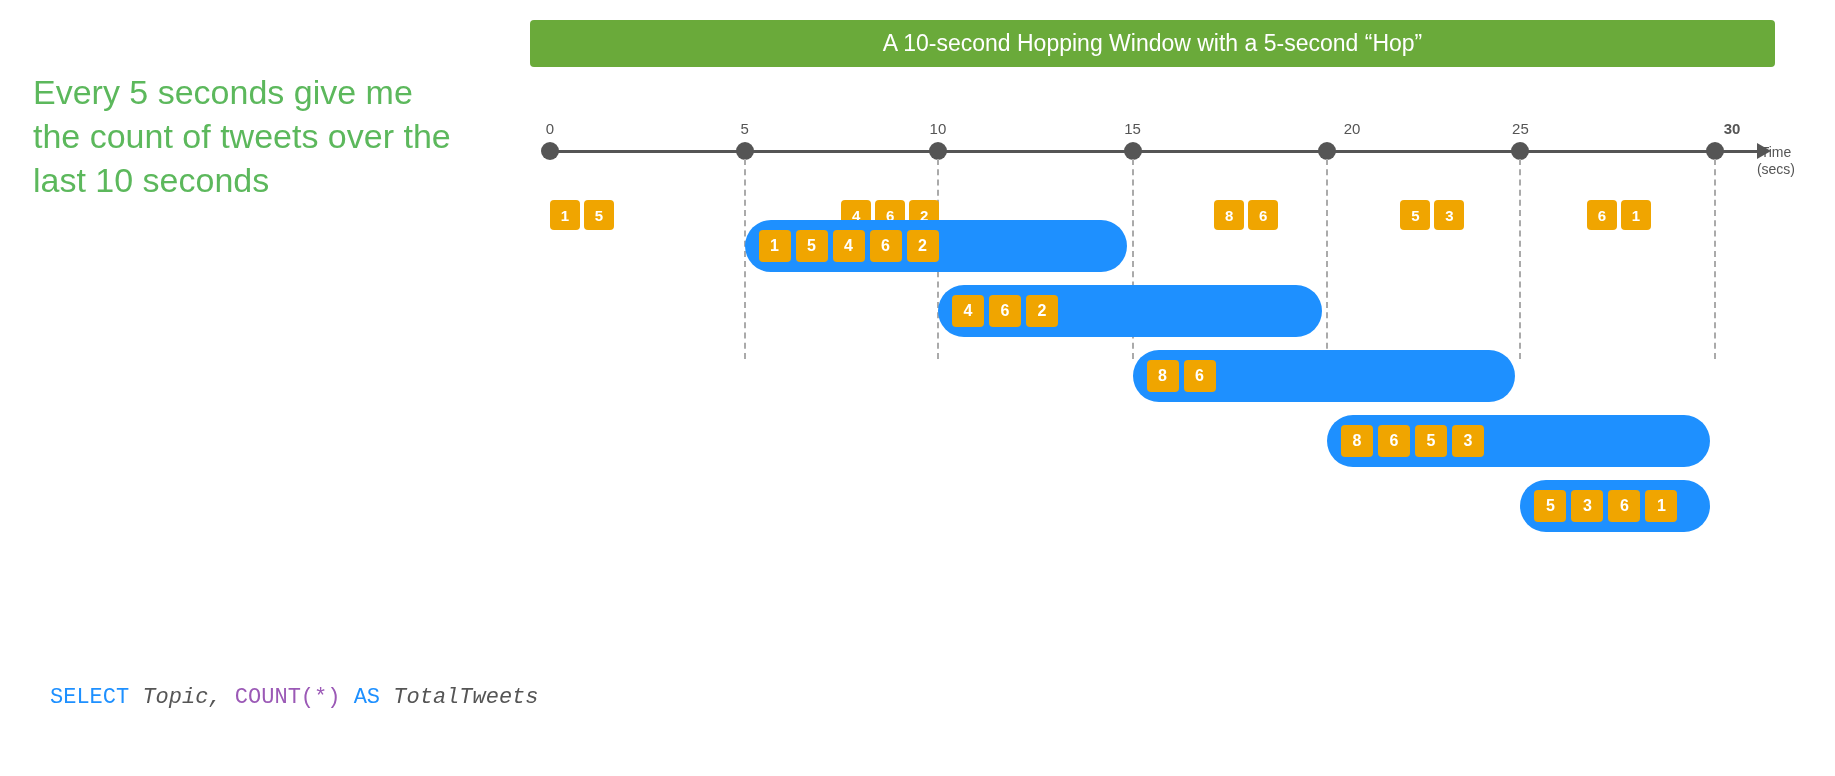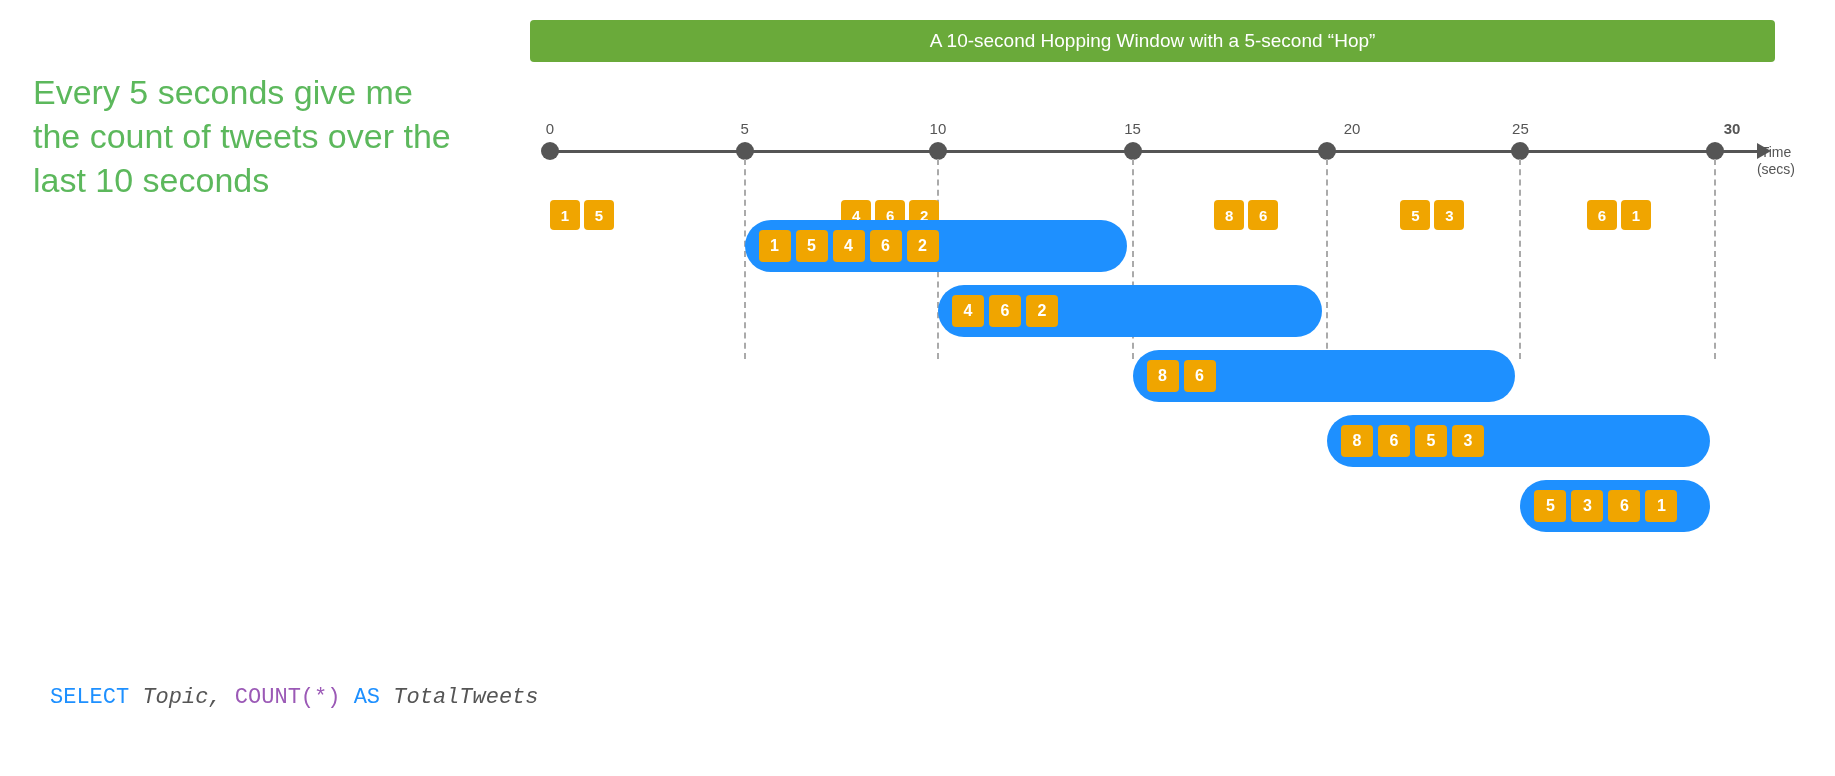--- a/index.html
+++ b/index.html
@@ -61,21 +61,21 @@
     
     .header-banner {
       position: absolute;
       top: 20px;
       left: 30px;
       right: 60px;
       background: #6aaa3a;
       color: white;
       text-align: center;
       padding: 10px 8px;
-      font-size: 19px;
+      font-size: 23px;
       border-radius: 4px;
     }
 
     
     .timeline-container {
       position: absolute;
       top: 120px;
       left: 30px;
       right: 40px;
       height: 60px;

